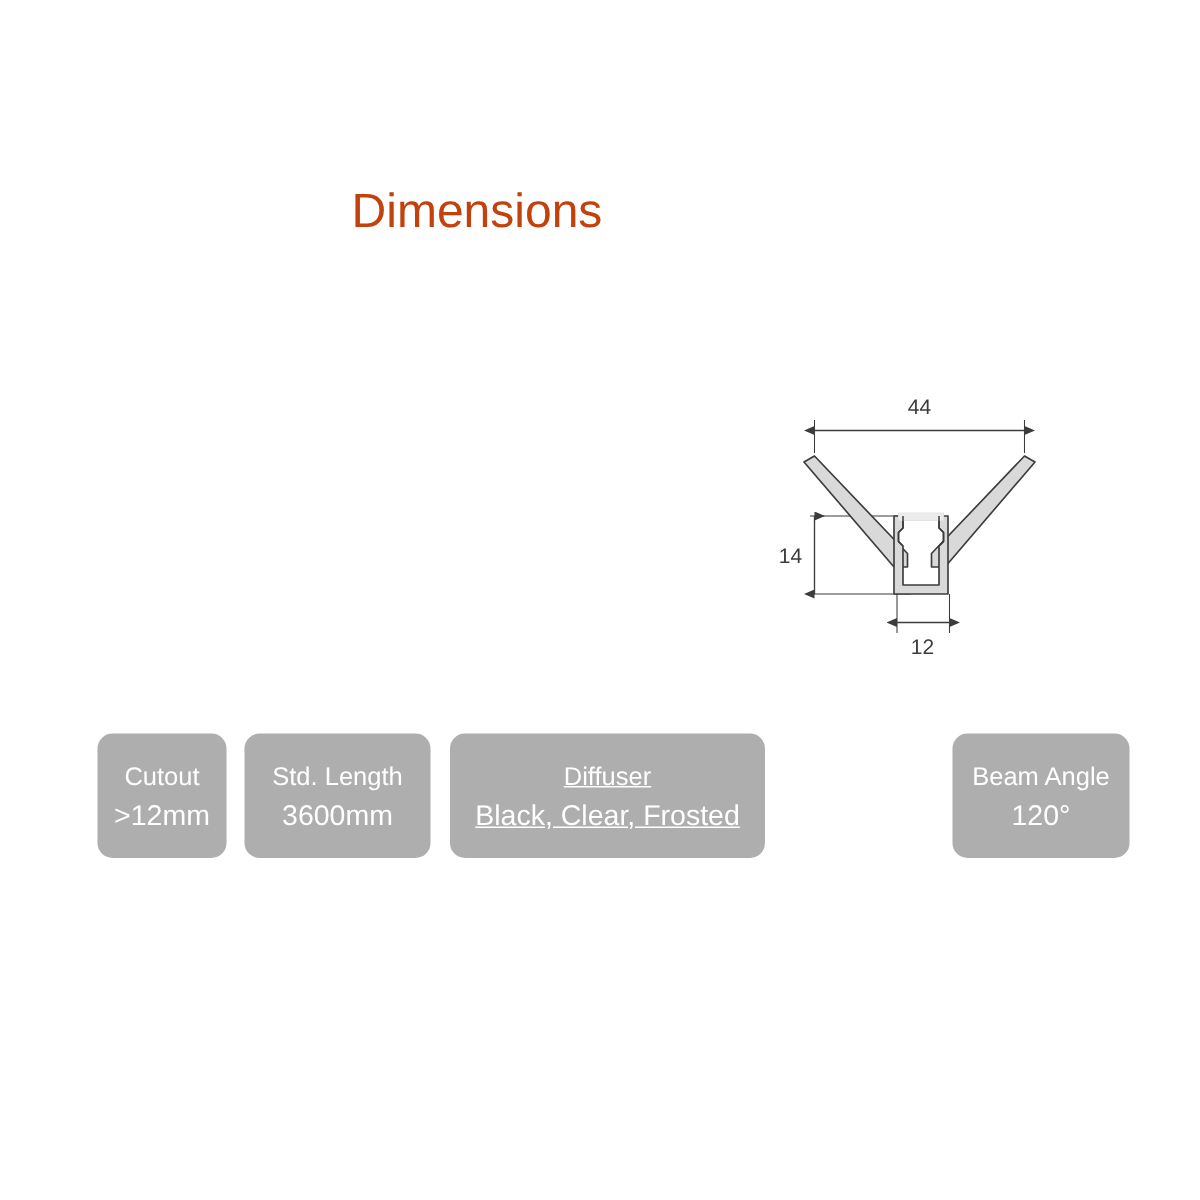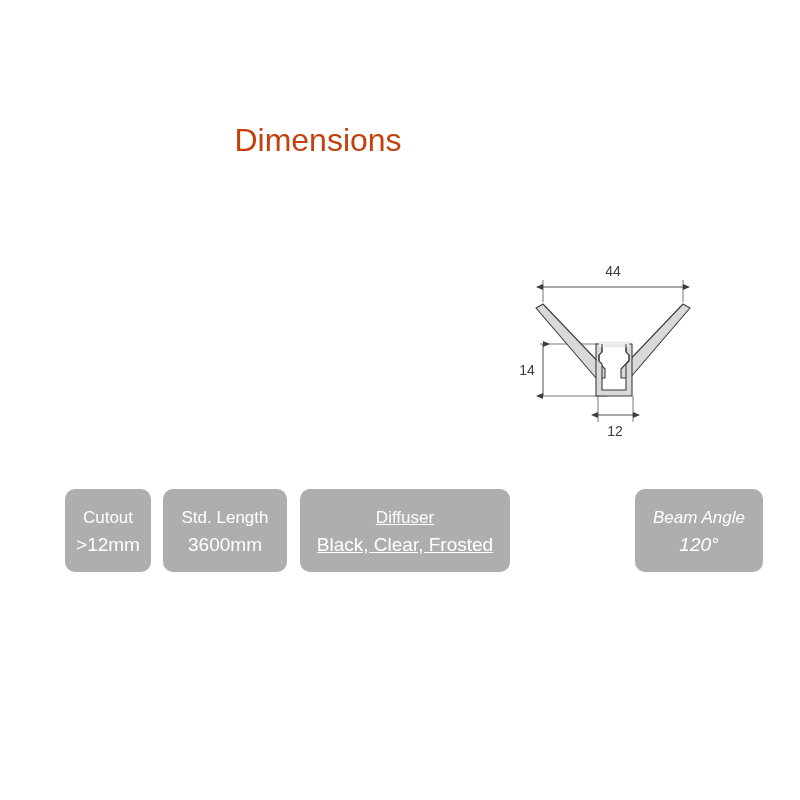--- a/index.html
+++ b/index.html
@@ -77,21 +77,21 @@
     line-height: 25px;
     white-space: nowrap;
     font-weight: 400;
     margin-top: 2px;
   }
 
   #badge-cutout      { left: 65px;  width: 86px;  }
   #badge-std-length  { left: 163px; width: 124px; }
   #badge-diffuser    { left: 300px; width: 210px; text-decoration: underline; }
   #badge-led-type    { left: 523px; width: 100px; }
-  #badge-beam-angle  { left: 635px; width: 128px; font-style: italic; }
+  #badge-beam-angle  { left: 635px; width: 118px; }
 </style>
 </head>
 <body>
 
 <div id="page-title">Dimensions</div>
 
 <div id="drawing-wrap">
   <svg id="profile-drawing" viewBox="0 0 235 195" xmlns="http://www.w3.org/2000/svg">
 
     <defs>

